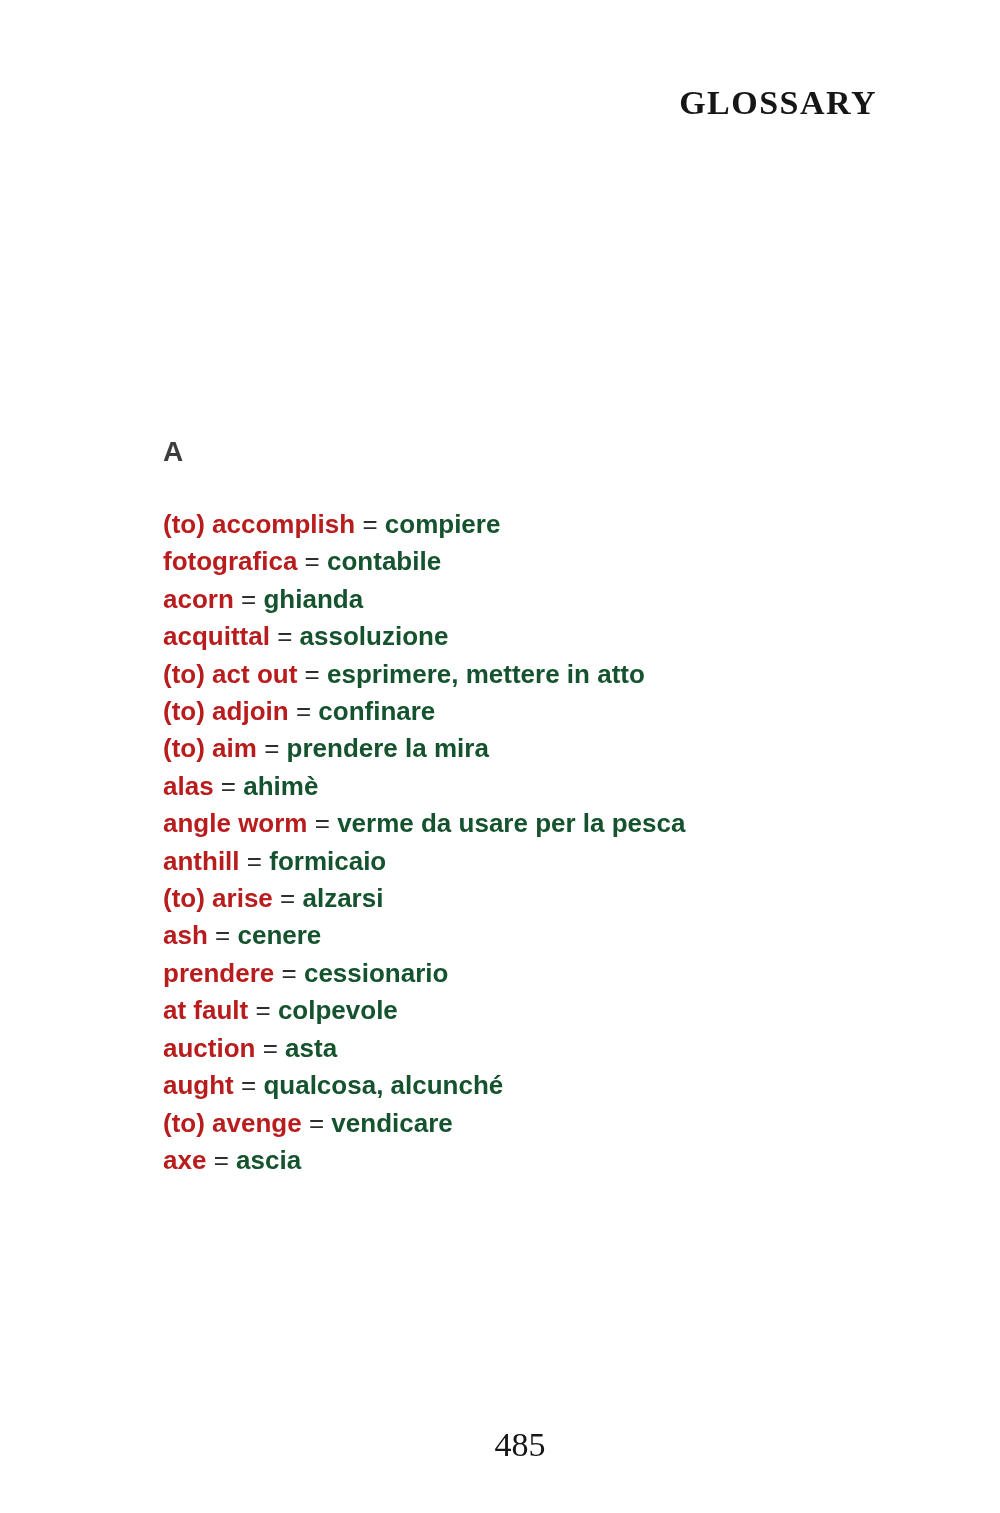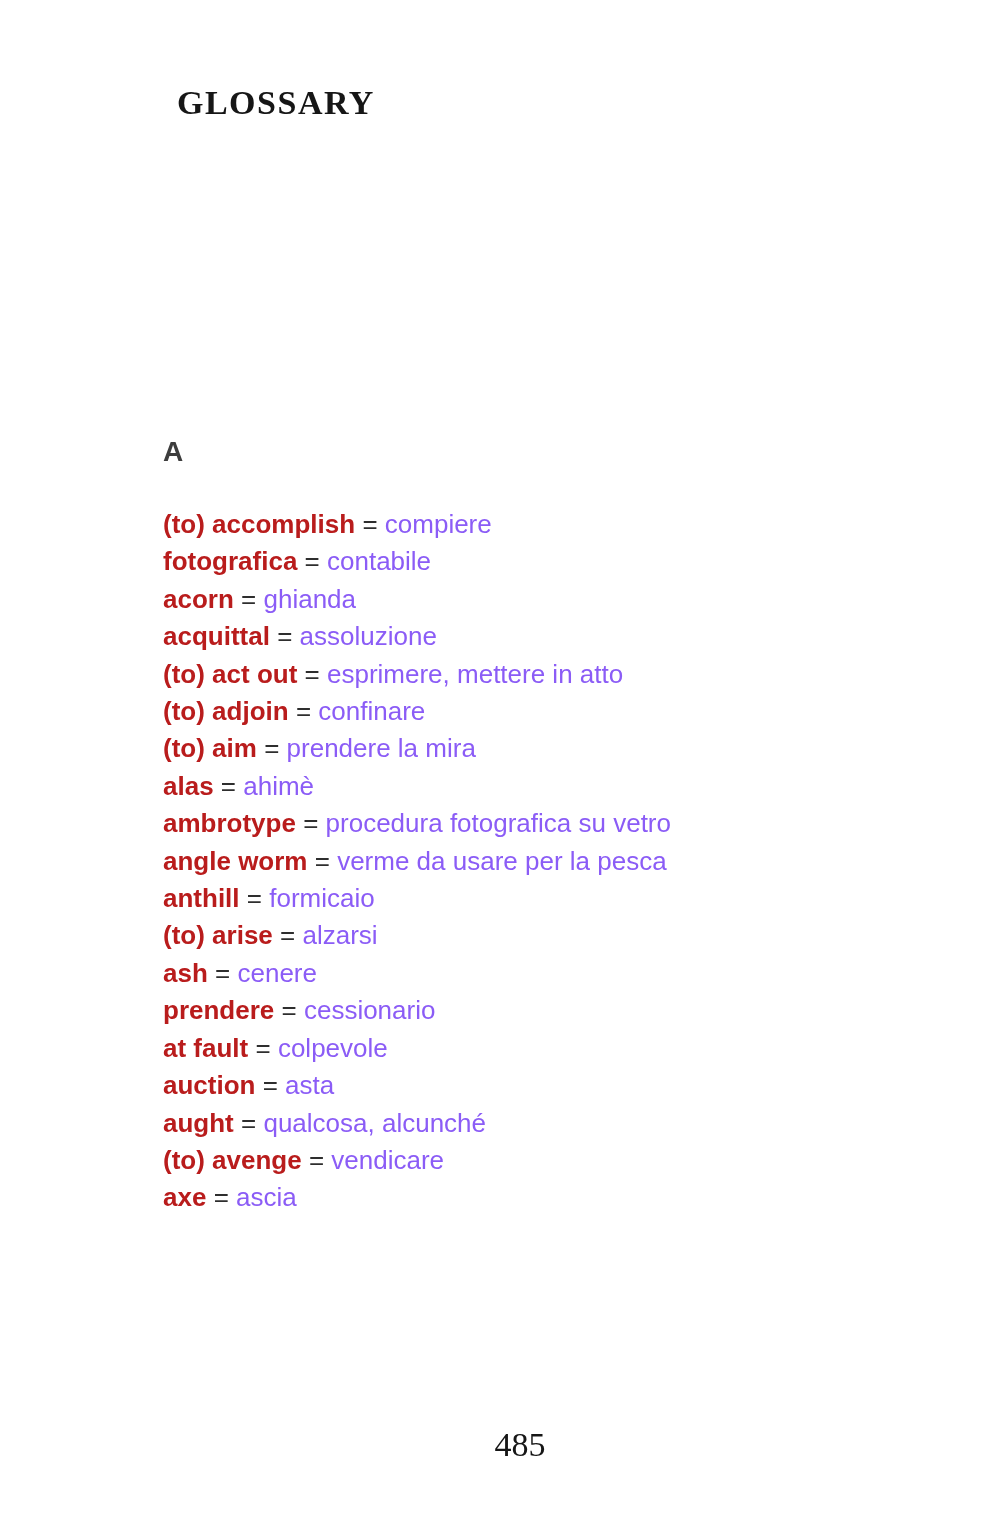--- a/index.html
+++ b/index.html
@@ -22,23 +22,23 @@
   .content {
     position: absolute;
     left: 163px;
     width: 714px;
     top: 0;
     height: 100%;
   }
   .title {
     position: absolute;
     top: 84px;
-    left: 14px;
+    left: 0;
     width: 100%;
-    text-align: left;
+    text-align: right;
     font-family: "Liberation Serif", "DejaVu Serif", serif;
     font-weight: bold;
     font-size: 34px;
     letter-spacing: 1.5px;
     color: #161616;
   }
   .section-letter {
     position: absolute;
     top: 436px;
     left: 0;
@@ -60,22 +60,22 @@
   }
   .entry .term {
     font-weight: bold;
     color: #b91c1c;
   }
   .entry .eq {
     font-weight: normal;
     color: #2e2e2e;
   }
   .entry .translation {
-    font-weight: normal;
-    color: #8b5cf6;
+    font-weight: bold;
+    color: #14532d;
     margin-top: 35px;
   }
   .page-number {
     position: absolute;
     top: 1426px;
     left: 0;
     width: 100%;
     text-align: center;
     font-family: "Liberation Serif", "DejaVu Serif", serif;
     font-size: 34px;
@@ -136,25 +136,20 @@
           <span class="eq"> =</span>
           <span class="translation"> prendere la mira</span>
         </div>
 
         <div class="entry">
           <span class="term">alas</span>
           <span class="eq"> =</span>
           <span class="translation"> ahimè</span>
         </div>
 
-        <div class="entry">
-          <span class="term">ambrotype</span>
-          <span class="eq"> =</span>
-          <span class="translation"> procedura fotografica su vetro</span>
-        </div>
 
         <div class="entry">
           <span class="term">angle worm</span>
           <span class="eq"> =</span>
           <span class="translation"> verme da usare per la pesca</span>
         </div>
 
         <div class="entry">
           <span class="term">anthill</span>
           <span class="eq"> =</span>

